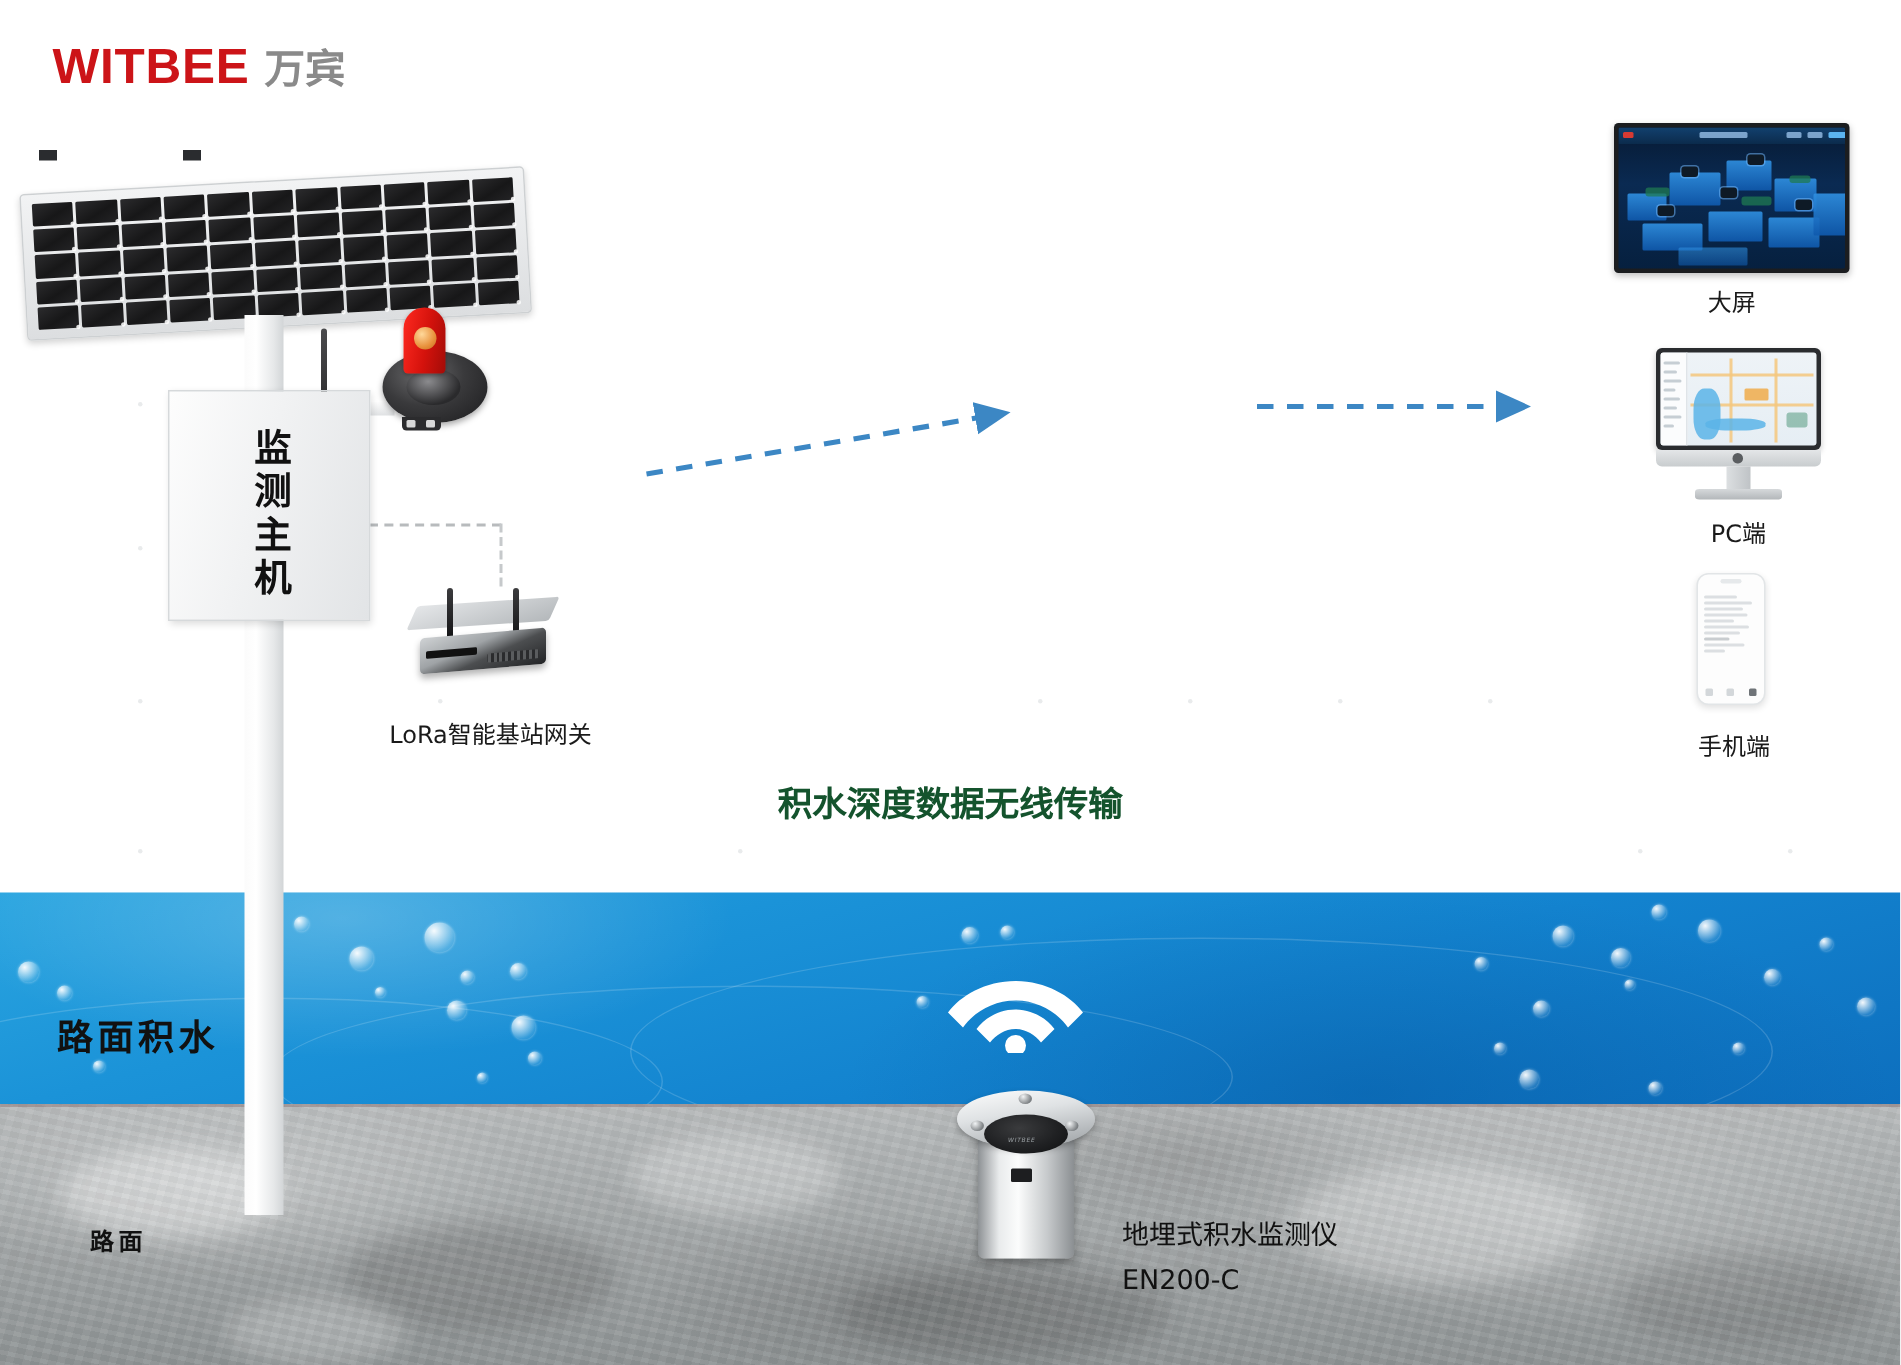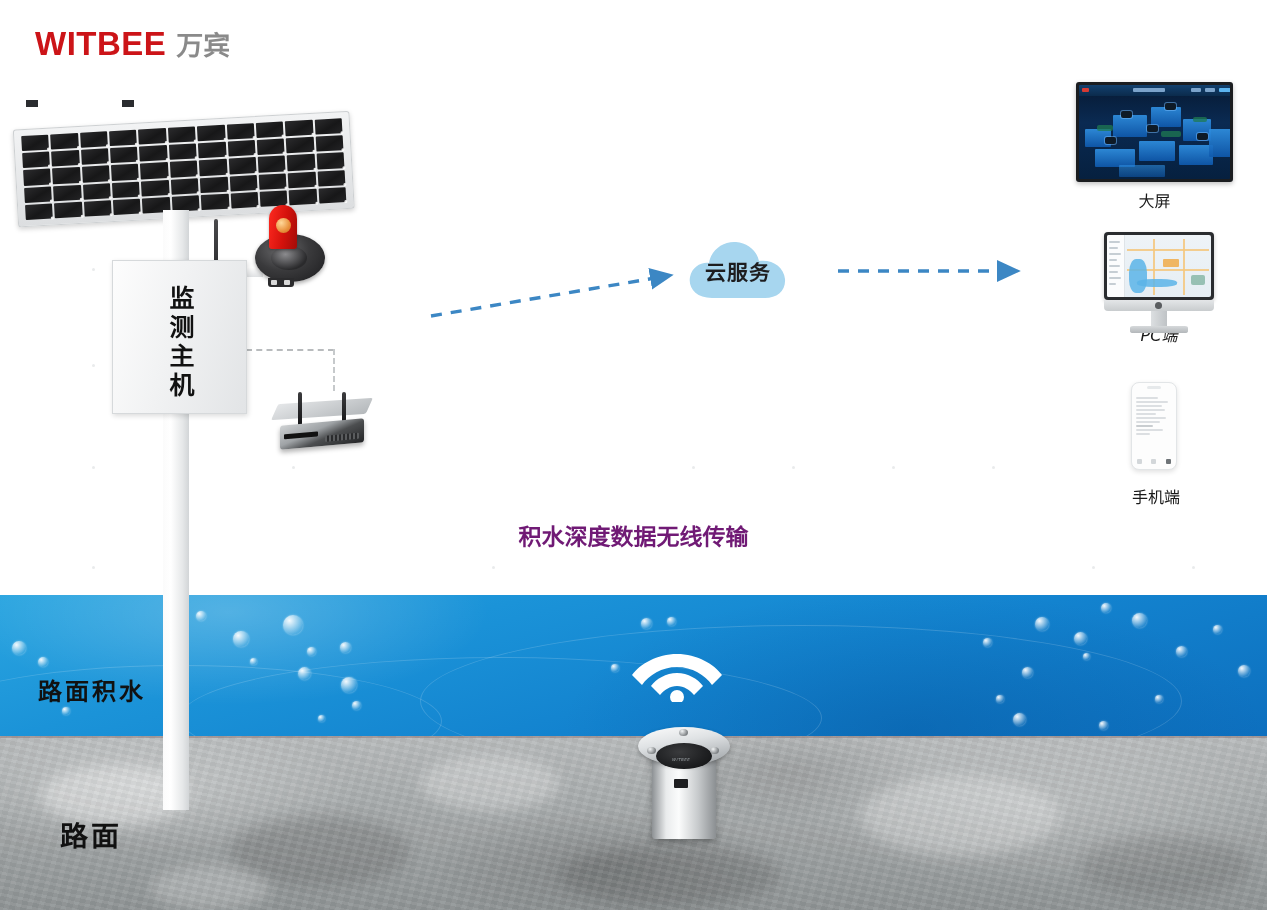--- a/index.html
+++ b/index.html
@@ -44,21 +44,21 @@
     background:
       repeating-linear-gradient(12deg, rgba(255,255,255,.05) 0 3px, rgba(0,0,0,.03) 3px 7px),
       repeating-linear-gradient(-74deg, rgba(255,255,255,.04) 0 5px, rgba(0,0,0,.025) 5px 11px);
     opacity:.85;
   }
   .splotch{position:absolute;border-radius:50%;filter:blur(7px);}
   .ground-topline{position:absolute;left:0;top:736px;width:1267px;height:2px;background:rgba(120,90,90,.35);}
 
   .lbl-water{position:absolute;left:38px;top:672px;font-size:24px;font-weight:bold;color:#111;
     font-family:"DejaVu Sans",sans-serif;letter-spacing:3px;z-index:7;}
-  .lbl-road{position:absolute;left:60px;top:814px;font-size:28px;font-weight:bold;color:#111;
+  .lbl-road{position:absolute;left:60px;top:814px;font-size:16px;font-weight:bold;color:#111;
     font-family:"DejaVu Sans",sans-serif;letter-spacing:3px;z-index:7;}
 
   
   .pole{position:absolute;left:163px;top:210px;width:26px;height:600px;
     background:linear-gradient(90deg,#fbfbfb 0%,#ffffff 30%,#e6e8e9 75%,#d2d5d7 100%);z-index:6;}
   .pole-top{position:absolute;left:165px;top:178px;width:22px;height:60px;
     background:linear-gradient(90deg,#fafafa,#e3e5e6);z-index:5;}
 
   .solar{position:absolute;left:18px;top:120px;width:337px;height:98px;z-index:5;
     transform:rotate(-3.2deg);transform-origin:50% 100%;
@@ -120,21 +120,21 @@
   
   .cloud{position:absolute;left:686px;top:236px;width:104px;height:66px;z-index:6;}
   .cloud svg{display:block;}
   .cloud-text{position:absolute;left:0;top:20px;width:104px;text-align:center;
     font-size:21px;font-weight:bold;color:#1d1d1f;font-family:"DejaVu Sans",sans-serif;letter-spacing:1px;}
 
   .arrow-svg{position:absolute;z-index:5;}
 
   
   .center-cap{position:absolute;left:0;top:519px;width:1267px;text-align:center;z-index:7;
-    font-size:23px;font-weight:bold;color:#701a75;line-height:37px;font-family:"DejaVu Sans",sans-serif;}
+    font-size:23px;font-weight:bold;color:#14532d;line-height:37px;font-family:"DejaVu Sans",sans-serif;}
   .center-cap .l2{font-weight:bold;font-size:21px;}
 
   
   .tv{position:absolute;left:1076px;top:82px;width:157px;height:100px;z-index:6;
     background:#1b1d20;border-radius:3px;padding:3px;box-sizing:border-box;box-shadow:0 2px 5px rgba(0,0,0,.25);}
   .tv-screen{position:relative;width:100%;height:100%;overflow:hidden;border-radius:1px;
     background:linear-gradient(180deg,#071a33 0%,#0a2a52 40%,#06203f 100%);}
   .tv-bar{position:absolute;left:0;top:0;width:100%;height:11px;background:linear-gradient(180deg,#12406e,#0b2b4c);}
   .tv-bar i{position:absolute;top:3px;height:4px;background:rgba(160,200,240,.75);border-radius:1px;}
   .tv-bar .red{background:#d63a33;width:7px;left:3px;}
@@ -356,47 +356,41 @@
   <div class="lnk-h"></div>
   <div class="lnk-v"></div>
 
   <div class="gw-cap"></div>
   <div class="gw-wrap">
     <div class="gw-ant" style="left:22px;top:0;"></div>
     <div class="gw-ant" style="left:66px;top:0;"></div>
     <div class="gw-body"></div>
   </div>
   <div class="gw-label">
+    <div>LoRa智能基站网关</div>
   </div>
 
   <svg class="arrow-svg" style="left:425px;top:258px;" width="265" height="70" viewBox="0 0 265 70">
     <defs>
       <marker id="ah1" markerWidth="7" markerHeight="7" refX="5" refY="3.2" orient="auto">
         <path d="M0,0 L7,3.2 L0,6.4 Z" fill="#3c87c4"></path>
       </marker>
     </defs>
     <line x1="6" y1="58" x2="242" y2="18" stroke="#3c87c4" stroke-width="3.4" stroke-dasharray="11 9" marker-end="url(#ah1)"></line>
   </svg>
 
   <svg class="arrow-svg" style="left:836px;top:256px;" width="200" height="30" viewBox="0 0 200 30">
     <defs>
       <marker id="ah2" markerWidth="7" markerHeight="7" refX="5" refY="3.2" orient="auto">
         <path d="M0,0 L7,3.2 L0,6.4 Z" fill="#3c87c4"></path>
       </marker>
     </defs>
     <line x1="2" y1="15" x2="178" y2="15" stroke="#3c87c4" stroke-width="3.4" stroke-dasharray="11 9" marker-end="url(#ah2)"></line>
   </svg>
 
-  <div class="cloud">
-    <svg width="104" height="66" viewBox="0 0 104 66">
-      <path d="M26,62 C10,62 2,52 4,41 C6,31 15,26 23,27 C25,14 37,5 50,6
-               C62,7 71,15 73,25 C86,23 98,31 99,43 C100,55 91,62 79,62 Z" fill="#a7d6ef"></path>
-    </svg>
-    <div class="cloud-text">云服务</div>
-  </div>
 
   <div class="tv">
     <div class="tv-screen">
       <div class="tv-bar">
         <i class="red"></i>
         <i style="left:54px;width:32px;"></i>
         <i style="left:112px;width:10px;"></i>
         <i style="left:126px;width:10px;"></i>
         <i style="left:140px;width:12px;background:#5bb4f0;"></i>
       </div>
@@ -444,21 +438,21 @@
         <div class="m-river" style="left:30px;top:44px;width:40px;height:8px;"></div>
         <div class="map-grn" style="left:84px;top:40px;width:14px;height:10px;opacity:.4;"></div>
         <div style="position:absolute;left:56px;top:24px;width:16px;height:8px;background:#f0a840;opacity:.8;border-radius:1px;"></div>
       </div>
     </div>
     <div class="imac-chin"></div>
     <div class="apple"></div>
     <div class="imac-neck"></div>
     <div class="imac-base"></div>
   </div>
-  <div class="dev-label" style="left:1104px;top:322px;width:110px;font-style:italic;">PC端</div>
+  <div class="dev-label" style="left:1104px;top:342px;width:110px;">PC端</div>
 
   <div class="phone">
     <div class="ph-notch"></div>
     <div style="margin-top:9px;">
       <div class="ph-line" style="width:60%;"></div>
       <div class="ph-line" style="width:88%;"></div>
       <div class="ph-line" style="width:72%;"></div>
       <div class="ph-line" style="width:80%;"></div>
       <div class="ph-line" style="width:55%;"></div>
       <div class="ph-line" style="width:84%;"></div>
@@ -494,14 +488,18 @@
     <div class="sn-body"></div>
     <div class="sn-flange">
       <div class="sn-cap">
         <i>WITBEE</i>
       </div>
       <div class="sn-bolt" style="left:41px;top:2px;"></div>
       <div class="sn-bolt" style="left:9px;top:20px;"></div>
       <div class="sn-bolt" style="left:72px;top:20px;"></div>
     </div>
   </div>
+  <div class="sensor-label">
+    <div>地埋式积水监测仪</div>
+    <div>EN200-C</div>
+  </div>
 
 </div>
 
 </body></html>

